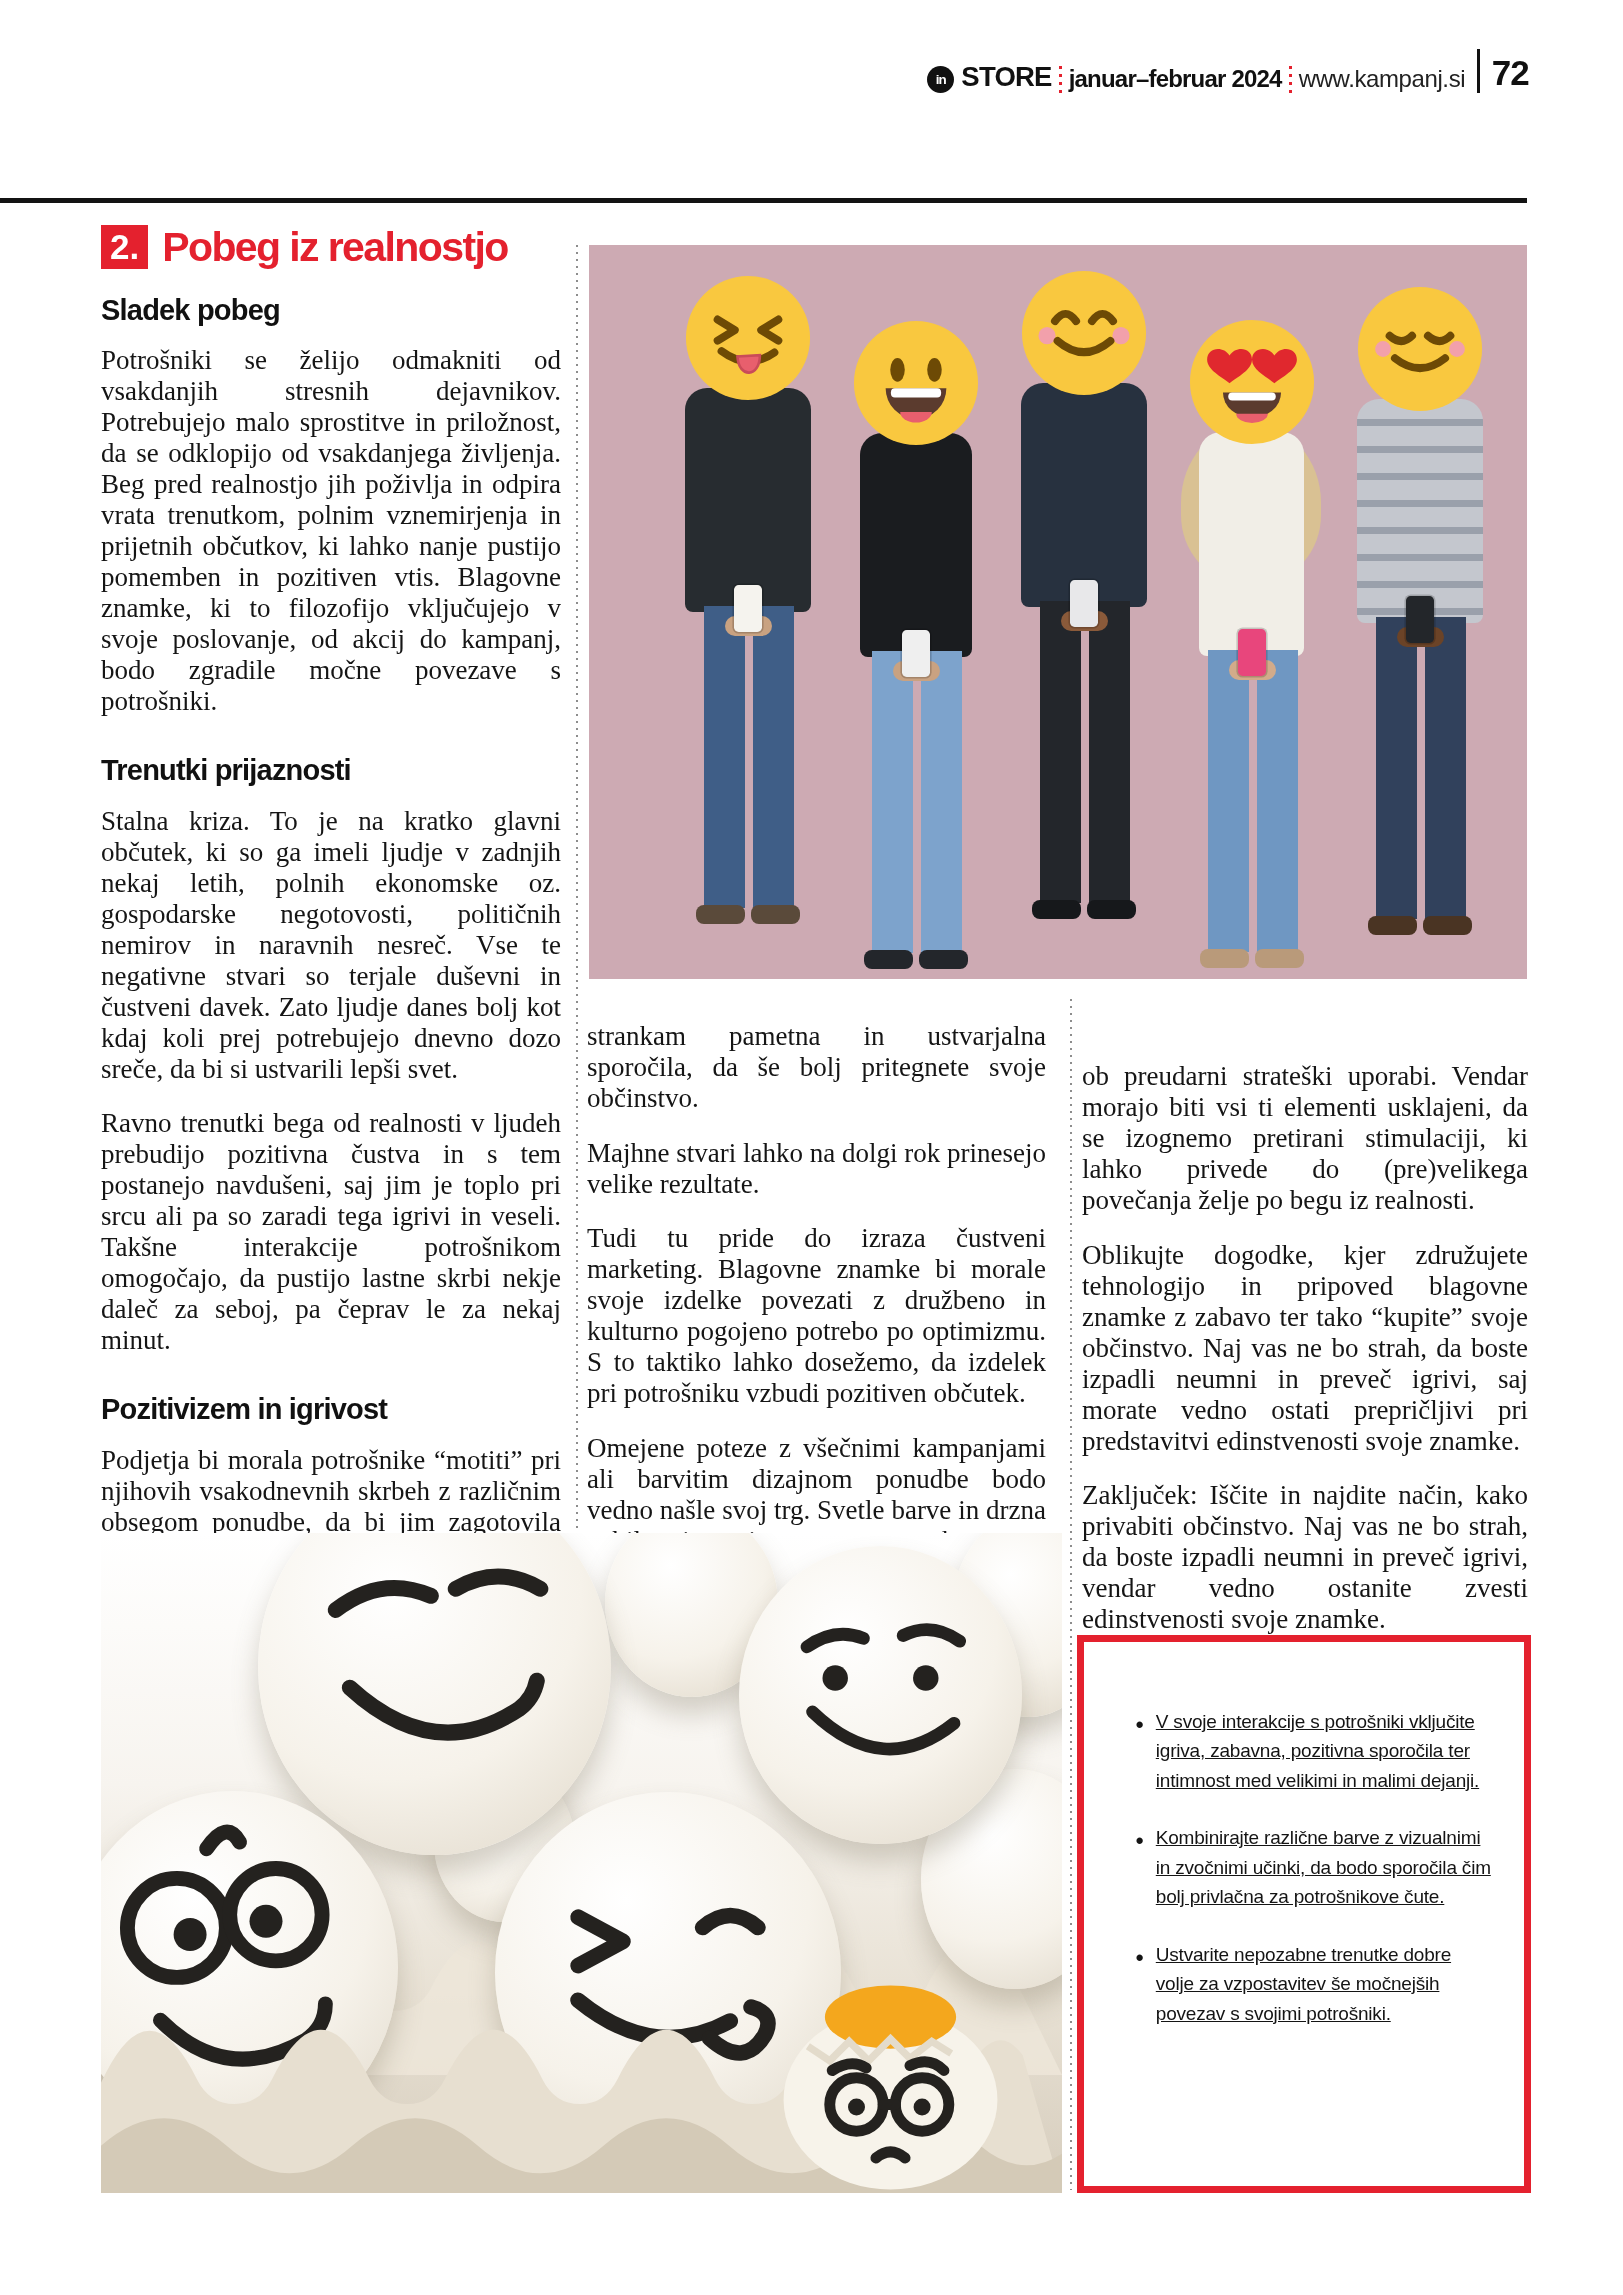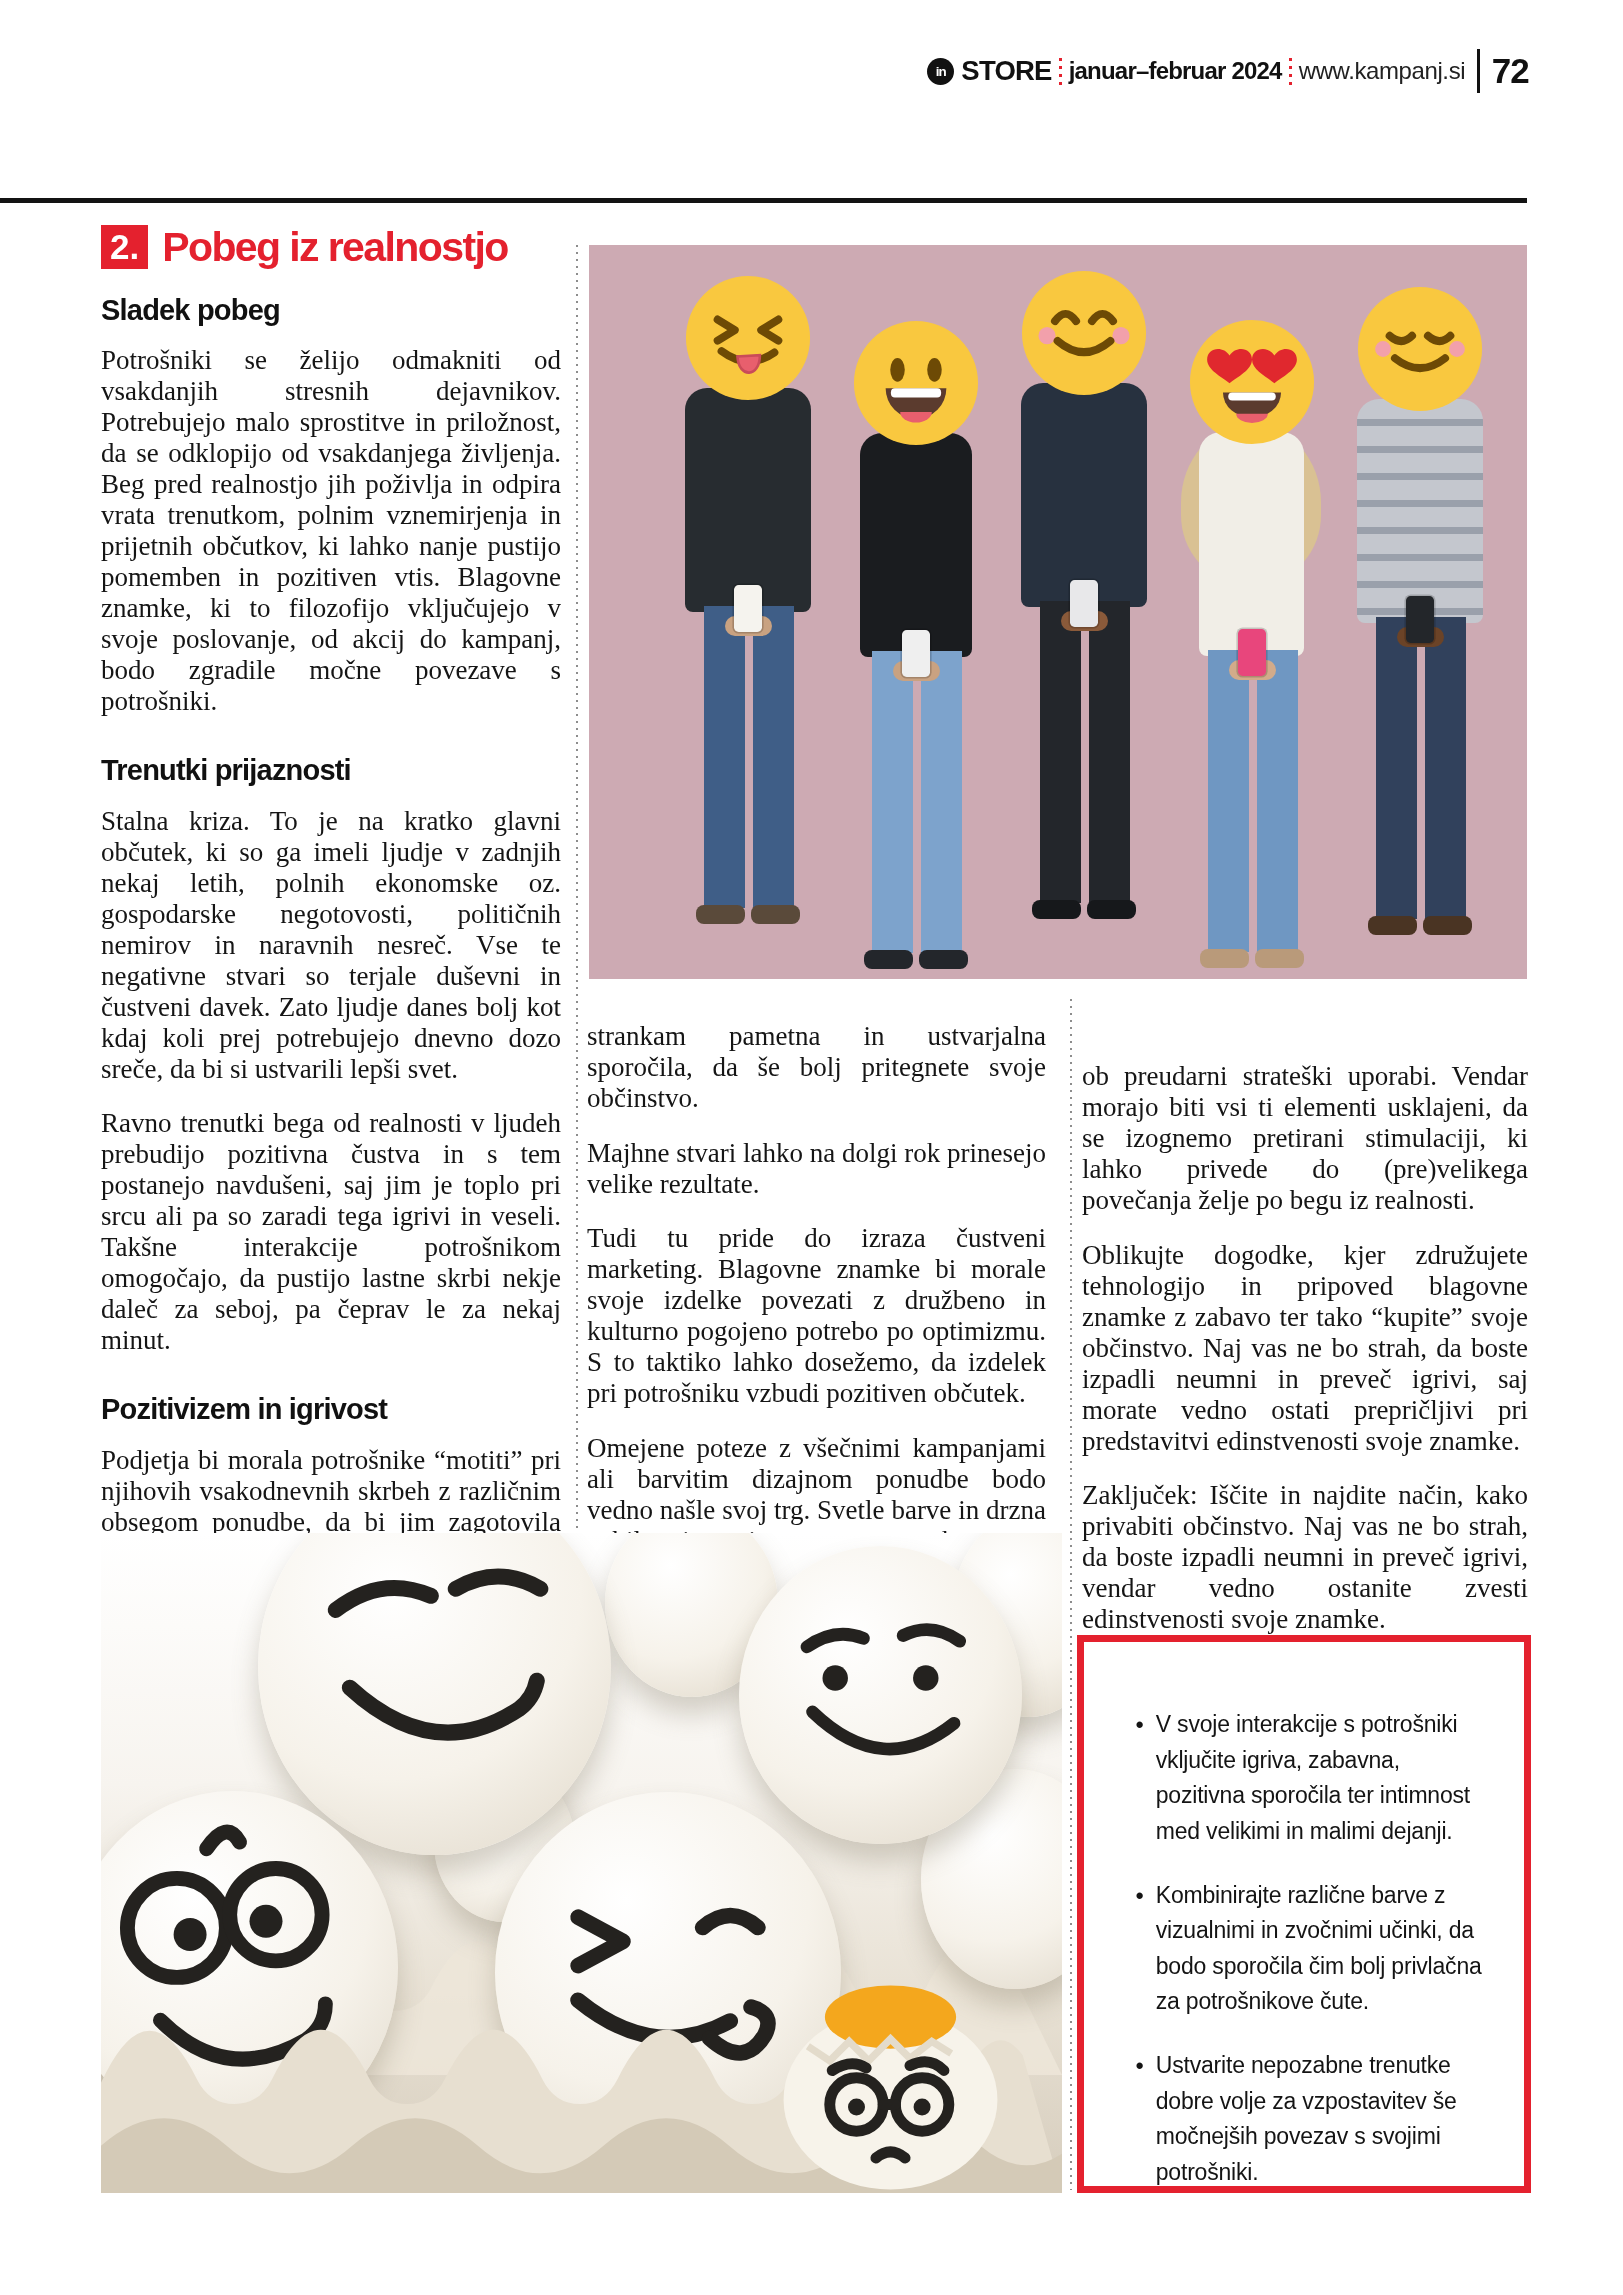--- a/index.html
+++ b/index.html
@@ -1,20 +1,20 @@
 <!DOCTYPE html>
 <html lang="sl" style="--accent-red: #e4212e; --photo-pink: #cdaab3; --emoji-yellow: #f9c83f; --carton-beige: #e9e2d4;font-size:12.6px"><head>
 <meta charset="utf-8">
 <style>
   html,body{margin:0;padding:0;background:#fff;}
   .page{position:relative;width:1623px;height:2295px;background:#fff;overflow:hidden;
         font-family:"Liberation Serif","DejaVu Serif",serif;color:#151515;}
 
   
-  .masthead{position:absolute;top:49px;right:94px;display:flex;align-items:center;gap:7px;
+  .masthead{position:absolute;top:49px;right:94px;display:flex;align-items:flex-end;gap:7px;
             font-family:"Liberation Sans","DejaVu Sans",sans-serif;}
   .logo-mark{width:27px;height:27px;border-radius:50%;background:#111;color:#fff;
              display:flex;align-items:center;justify-content:center;font-weight:700;font-size:13.4px;letter-spacing:-0.8px;}
   .mag-name{font-weight:700;font-size:27.5px;letter-spacing:-0.8px;color:#111;}
   .hsep{width:3.1px;height:27px;background-image:repeating-linear-gradient(to bottom,var(--accent-red,#e4212e) 0 3.1px,transparent 3.1px 7.9px);}
   .issue{font-weight:700;font-size:24px;letter-spacing:-0.8px;color:#111;}
   .website{font-size:24px;letter-spacing:-0.4px;color:#222;}
   .vline{width:3.1px;height:44px;background:#111;margin:0 4.7px;}
   .pageno{font-weight:700;font-size:35px;letter-spacing:-0.8px;color:#111;}
 
@@ -86,22 +86,22 @@
   .eggE{position:absolute;left:652px;top:416px;width:275px;height:243px;z-index:4;}
   .carton{position:absolute;left:0;bottom:0;width:100%;z-index:3;}
   .carton.back{bottom:118px;z-index:1;opacity:.85;}
 
   
   .infobox{position:absolute;left:1077px;top:1635px;width:454px;height:558px;box-sizing:border-box;
            border:7px solid var(--accent-red,#e4212e);background:#fff;padding:30px 31px 0 31px;
            font-family:"Liberation Sans","DejaVu Sans",sans-serif;}
   .infobox-title{color:var(--accent-red,#e4212e);font-weight:700;font-size:27.5px;line-height:1.3;letter-spacing:-0.8px;}
   .infobox ul{margin:35px 0 0 0;padding:0 0 0 20.4px;list-style:none;}
-  .infobox li{position:relative;padding-left:20.4px;margin-bottom:28px;font-size:23px;line-height:1.55;
-              letter-spacing:-0.2px;color:#141414;}
+  .infobox li{position:relative;padding-left:20.4px;margin-bottom:28px;font-size:19px;line-height:1.55;
+              letter-spacing:-0.2px;color:#141414;text-decoration:underline;}
   .infobox li::before{content:"•";position:absolute;left:0;top:0;font-size:23.6px;color:#141414;}
 </style>
 </head>
 <body>
 
 <div class="page">
 
   <div class="masthead">
     <div class="logo-mark">in</div>
     <div class="mag-name">STORE</div>

